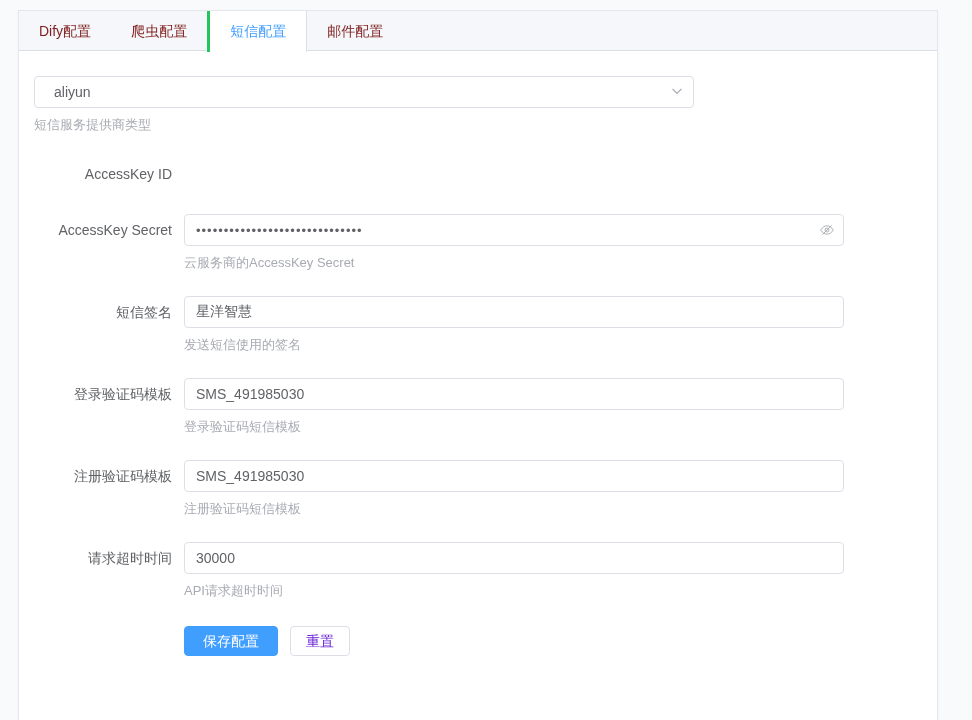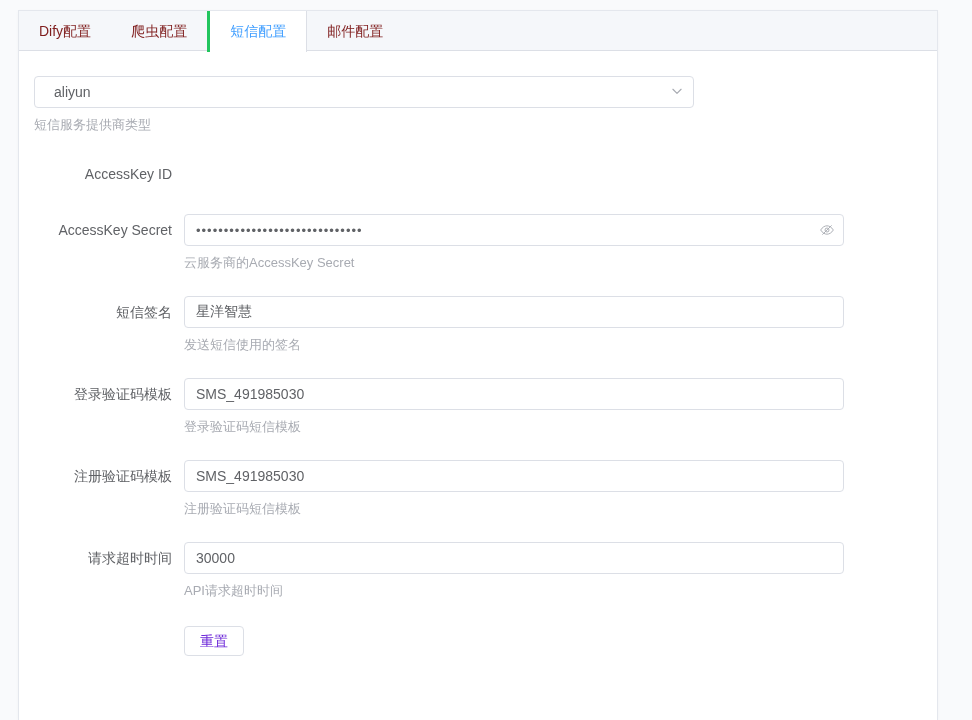--- a/index.html
+++ b/index.html
@@ -186,16 +186,17 @@
         </div>
         <div class="form-row">
           <div class="form-label">请求超时时间</div>
           <div class="form-control">
             <div class="input-wrap"><input type="text" class="text-input" value="30000" style=""></div>
             <div class="hint">API请求超时时间</div>
           </div>
         </div>
       </div>
     <div class="button-row">
+      <button class="btn btn-primary">保存配置</button>
       <button class="btn btn-plain">重置</button>
     </div>
   </div>
 </div>
 
 </body></html>

